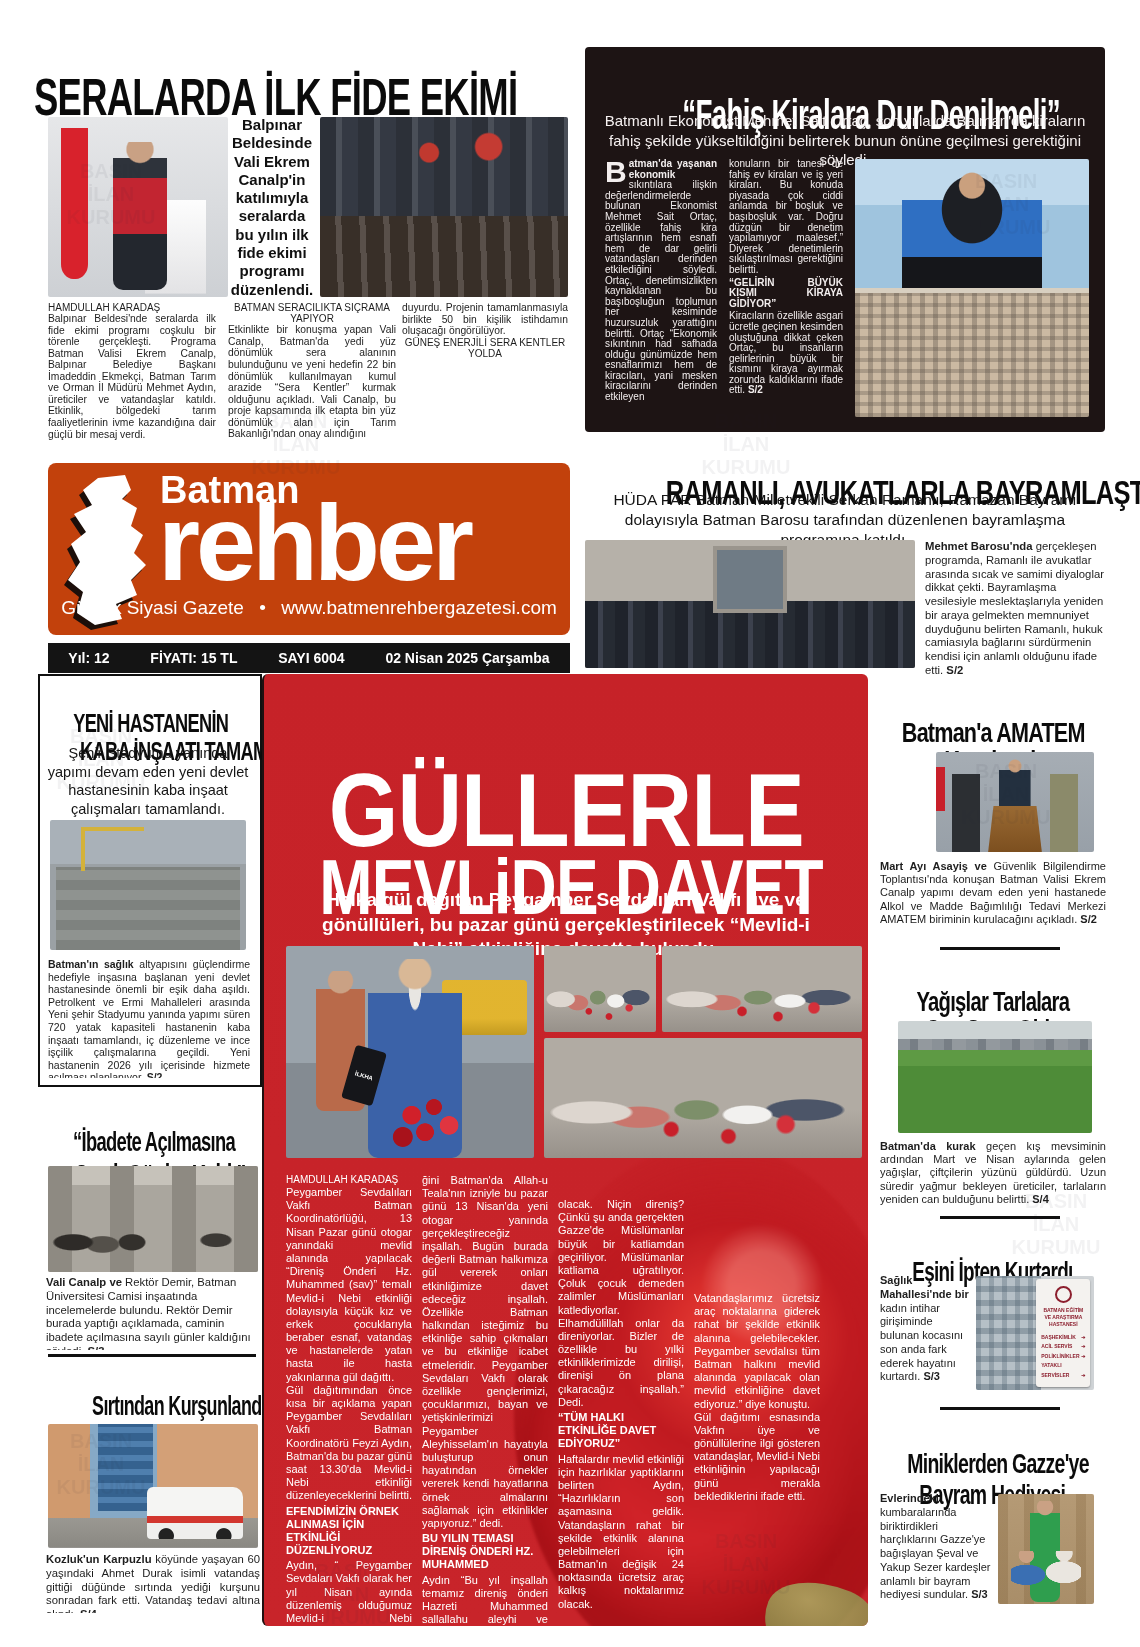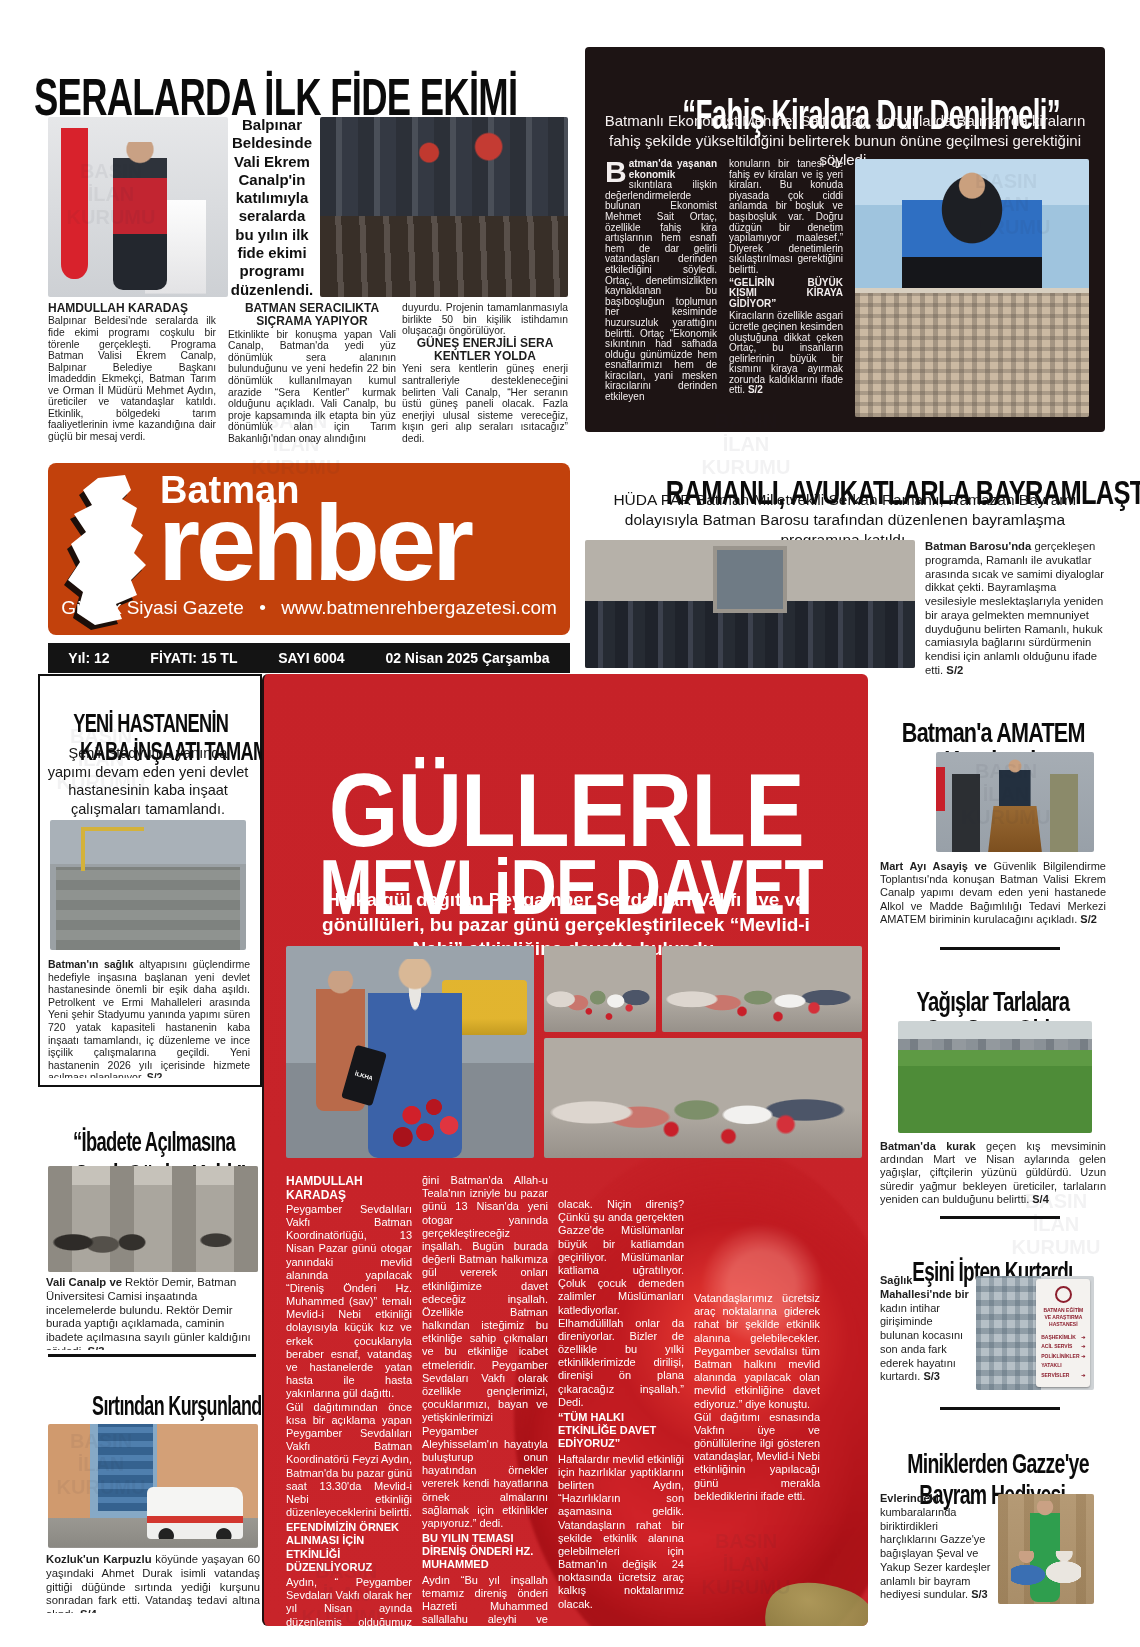--- a/index.html
+++ b/index.html
@@ -154,21 +154,21 @@
       radial-gradient(circle at 62% 26%,rgba(255,170,160,.4) 0 7%,rgba(255,170,160,0) 13%),
       radial-gradient(circle at 55% 36%,#e23530 0 10%,#c01a20 28%,rgba(160,12,18,0) 58%),
       radial-gradient(circle at 44% 60%,#d8252b 0 18%,#a81016 42%,rgba(140,8,14,0) 70%),
       radial-gradient(circle at 72% 56%,#b5151c 0 22%,rgba(140,8,14,0) 56%),
       radial-gradient(circle at 52% 86%,#9c0f15 0 20%,rgba(150,10,16,0) 52%)}
   .sepal{position:absolute;left:500px;top:910px;width:120px;height:80px;z-index:1;opacity:.8;
       background:radial-gradient(ellipse at 30% 30%,#aeb96a,#6f7f3a);transform:rotate(22deg);
       border-radius:60% 40% 70% 30%/50% 60% 40% 50%}
   .gtxt{position:absolute;color:#fff;font-size:11px;line-height:1.2;text-align:justify;z-index:3}
   .gtxt .gh{display:block;font-weight:bold;text-align:left;margin:2px 0}
-  .byl{font-weight:bold;font-size:12px;display:block;text-align:left}
+  .byl{font-weight:normal;font-size:10px;display:block;text-align:left}
   .z2{z-index:2}
 </style>
 </head>
 <body>
 
 <div class="page">
 
   <span class="wm" style="left:55px;top:160px">BASIN İLAN KURUMU</span>
   <span class="wm" style="left:240px;top:410px">BASIN İLAN KURUMU</span>
   <span class="wm" style="left:690px;top:410px">BASIN İLAN KURUMU</span>
@@ -188,21 +188,20 @@
     <span class="byl">HAMDULLAH KARADAŞ</span>
     <span>Balpınar Beldesi'nde seralarda ilk fide ekimi programı coşkulu bir törenle gerçekleşti. Programa Batman Valisi Ekrem Canalp, Balpınar Belediye Başkanı İmadeddin Ekmekçi, Batman Tarım ve Orman İl Müdürü Mehmet Aydın, üreticiler ve vatandaşlar katıldı. Etkinlik, bölgedeki tarım faaliyetlerinin ivme kazandığına dair güçlü bir mesaj verdi.</span>
   </div>
   <div class="txt" style="left:228px;top:302px;width:168px;height:155px;font-size:10.3px;line-height:1.12">
     <span class="byl" style="text-align:center">BATMAN SERACILIKTA SIÇRAMA YAPIYOR</span>
     <span>Etkinlikte bir konuşma yapan Vali Canalp, Batman'da yedi yüz dönümlük sera alanının bulunduğunu ve yeni hedefin 22 bin dönümlük kullanılmayan kumul arazide “Sera Kentler” kurmak olduğunu açıkladı. Vali Canalp, bu proje kapsamında ilk etapta bin yüz dönümlük alan için Tarım Bakanlığı'ndan onay alındığını</span>
   </div>
   <div class="txt" style="left:402px;top:302px;width:166px;height:155px;font-size:10.3px;line-height:1.12">
     <span>duyurdu. Projenin tamamlanmasıyla birlikte 50 bin kişilik istihdamın oluşacağı öngörülüyor.</span>
     <span class="byl" style="text-align:center">GÜNEŞ ENERJİLİ SERA KENTLER YOLDA</span>
-    <span>Yeni sera kentlerin güneş enerji santralleriyle destekleneceğini belirten Vali Canalp, “Her seranın üstü güneş paneli olacak. Fazla enerjiyi ulusal sisteme vereceğiz, kışın geri alıp seraları ısıtacağız” dedi.</span>
   </div>
 
   <div class="darkbox" style="left:585px;top:47px;width:520px;height:385px">
     <h2 class="hl w" style="left:0;top:12px;width:100%;font-size:42px;--sx:.66"><span>“Fahiş Kiralara Dur Denilmeli”</span></h2>
     <div class="dlead" style="left:18px;top:64px;width:484px">Batmanlı Ekonomist Mehmet Sait Ortaç, son yıllarda Batman'da kiraların fahiş şekilde yükseltildiğini belirterek bunun önüne geçilmesi gerektiğini söyledi.</div>
     <div class="txt dtxt" style="left:20px;top:112px;width:112px;height:262px">
       <span class="dcap">B</span><b>atman'da yaşanan ekonomik</b><span> sıkıntılara ilişkin değerlendirmelerde bulunan Ekonomist Mehmet Sait Ortaç, özellikle fahiş kira artışlarının hem esnafı hem de dar gelirli vatandaşları derinden etkilediğini söyledi. Ortaç, denetimsizlikten kaynaklanan bu başıboşluğun toplumun her kesiminde huzursuzluk yarattığını belirtti. Ortaç “Ekonomik sıkıntının had safhada olduğu günümüzde hem esnaflarımızı hem de kiracıları, yani mesken kiracılarını derinden etkileyen</span>
     </div>
     <div class="txt dtxt" style="left:144px;top:112px;width:114px;height:262px">
       <span>konuların bir tanesi de fahiş ev kiraları ve iş yeri kiraları. Bu konuda piyasada çok ciddi anlamda bir boşluk ve başıboşluk var. Doğru düzgün bir denetim yapılamıyor maalesef.” Diyerek denetimlerin sıkılaştırılması gerektiğini belirtti.</span>
@@ -228,21 +227,21 @@
     <span>Yıl: 12</span>
     <span>FİYATI: 15 TL</span>
     <span>SAYI 6004</span>
     <span>02 Nisan 2025 Çarşamba</span>
   </div>
 
   <h2 class="hl" style="left:585px;top:447px;width:520px;font-size:34px;--sx:.75"><span>RAMANLI, AVUKATLARLA BAYRAMLAŞTI</span></h2>
   <div class="leadtext" style="left:585px;top:490px;width:520px;font-size:15.5px">HÜDA PAR Batman Milletvekili Serkan Ramanlı, Ramazan Bayramı dolayısıyla Batman Barosu tarafından düzenlenen bayramlaşma programına katıldı.</div>
   <div class="ph ph-group" style="left:585px;top:540px;width:330px;height:128px"></div>
   <div class="txt" style="left:925px;top:540px;width:182px;height:150px;font-size:11.3px;line-height:1.22;text-align:left">
-    <b>Batman Barosu'nda</b><span> gerçekleşen programda, Ramanlı ile avukatlar arasında sıcak ve samimi diyaloglar dikkat çekti. Bayramlaşma vesilesiyle meslektaşlarıyla yeniden bir araya gelmekten memnuniyet duyduğunu belirten Ramanlı, hukuk camiasıyla bağlarını sürdürmenin kendisi için anlamlı olduğunu ifade etti. </span><b>S/2</b>
+    <b>Mehmet Barosu'nda</b><span> gerçekleşen programda, Ramanlı ile avukatlar arasında sıcak ve samimi diyaloglar dikkat çekti. Bayramlaşma vesilesiyle meslektaşlarıyla yeniden bir araya gelmekten memnuniyet duyduğunu belirten Ramanlı, hukuk camiasıyla bağlarını sürdürmenin kendisi için anlamlı olduğunu ifade etti. </span><b>S/2</b>
   </div>
 
   <div class="hbox" style="left:38px;top:674px;width:220px;height:409px">
     <h3 class="hl" style="left:0;top:8px;width:100%;font-size:26px;--sx:.7"><span>YENİ HASTANENİN</span></h3>
     <h3 class="hl" style="left:0;top:36px;width:100%;font-size:26px;--sx:.7"><span>KABA İNŞAATI TAMAM</span></h3>
     <div class="leadtext" style="left:7px;top:68px;width:202px;font-size:14.5px">Şehir Stadyumu yanında yapımı devam eden yeni devlet hastanesinin kaba inşaat çalışmaları tamamlandı.</div>
     <div class="ph ph-build" style="left:10px;top:144px;width:196px;height:130px"></div>
     <div class="txt" style="left:8px;top:282px;width:202px;height:120px;font-size:10.5px;line-height:1.2">
       <b>Batman'ın sağlık</b><span> altyapısını güçlendirme hedefiyle inşasına başlanan yeni devlet hastanesinde önemli bir eşik daha aşıldı. Petrolkent ve Ermi Mahalleleri arasında Yeni şehir Stadyumu yanında yapımı süren 720 yatak kapasiteli hastanenin kaba inşaatı tamamlandı, iç düzenleme ve ince işçilik çalışmalarına geçildi. Yeni hastanenin 2026 yılı içerisinde hizmete açılması planlanıyor. </span><b>S/2</b>
     </div>

